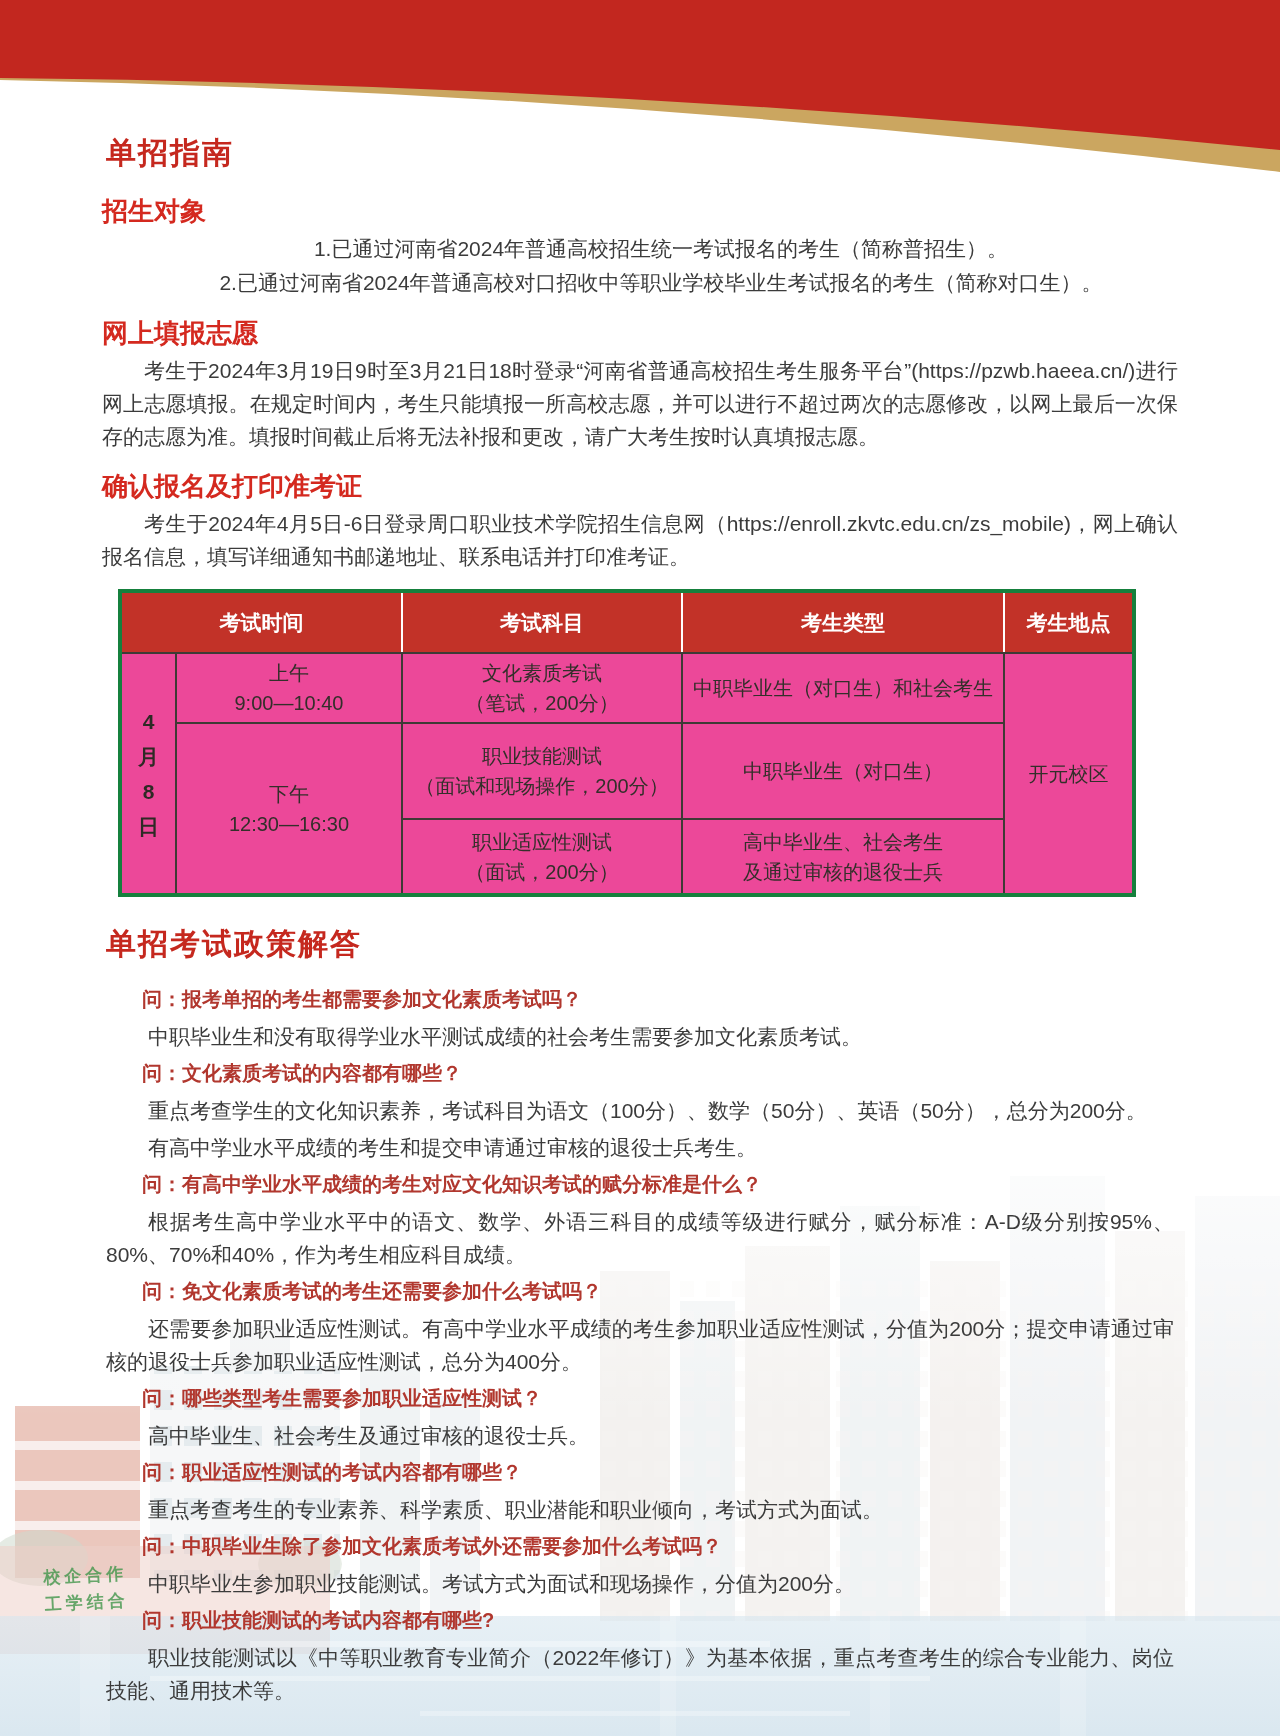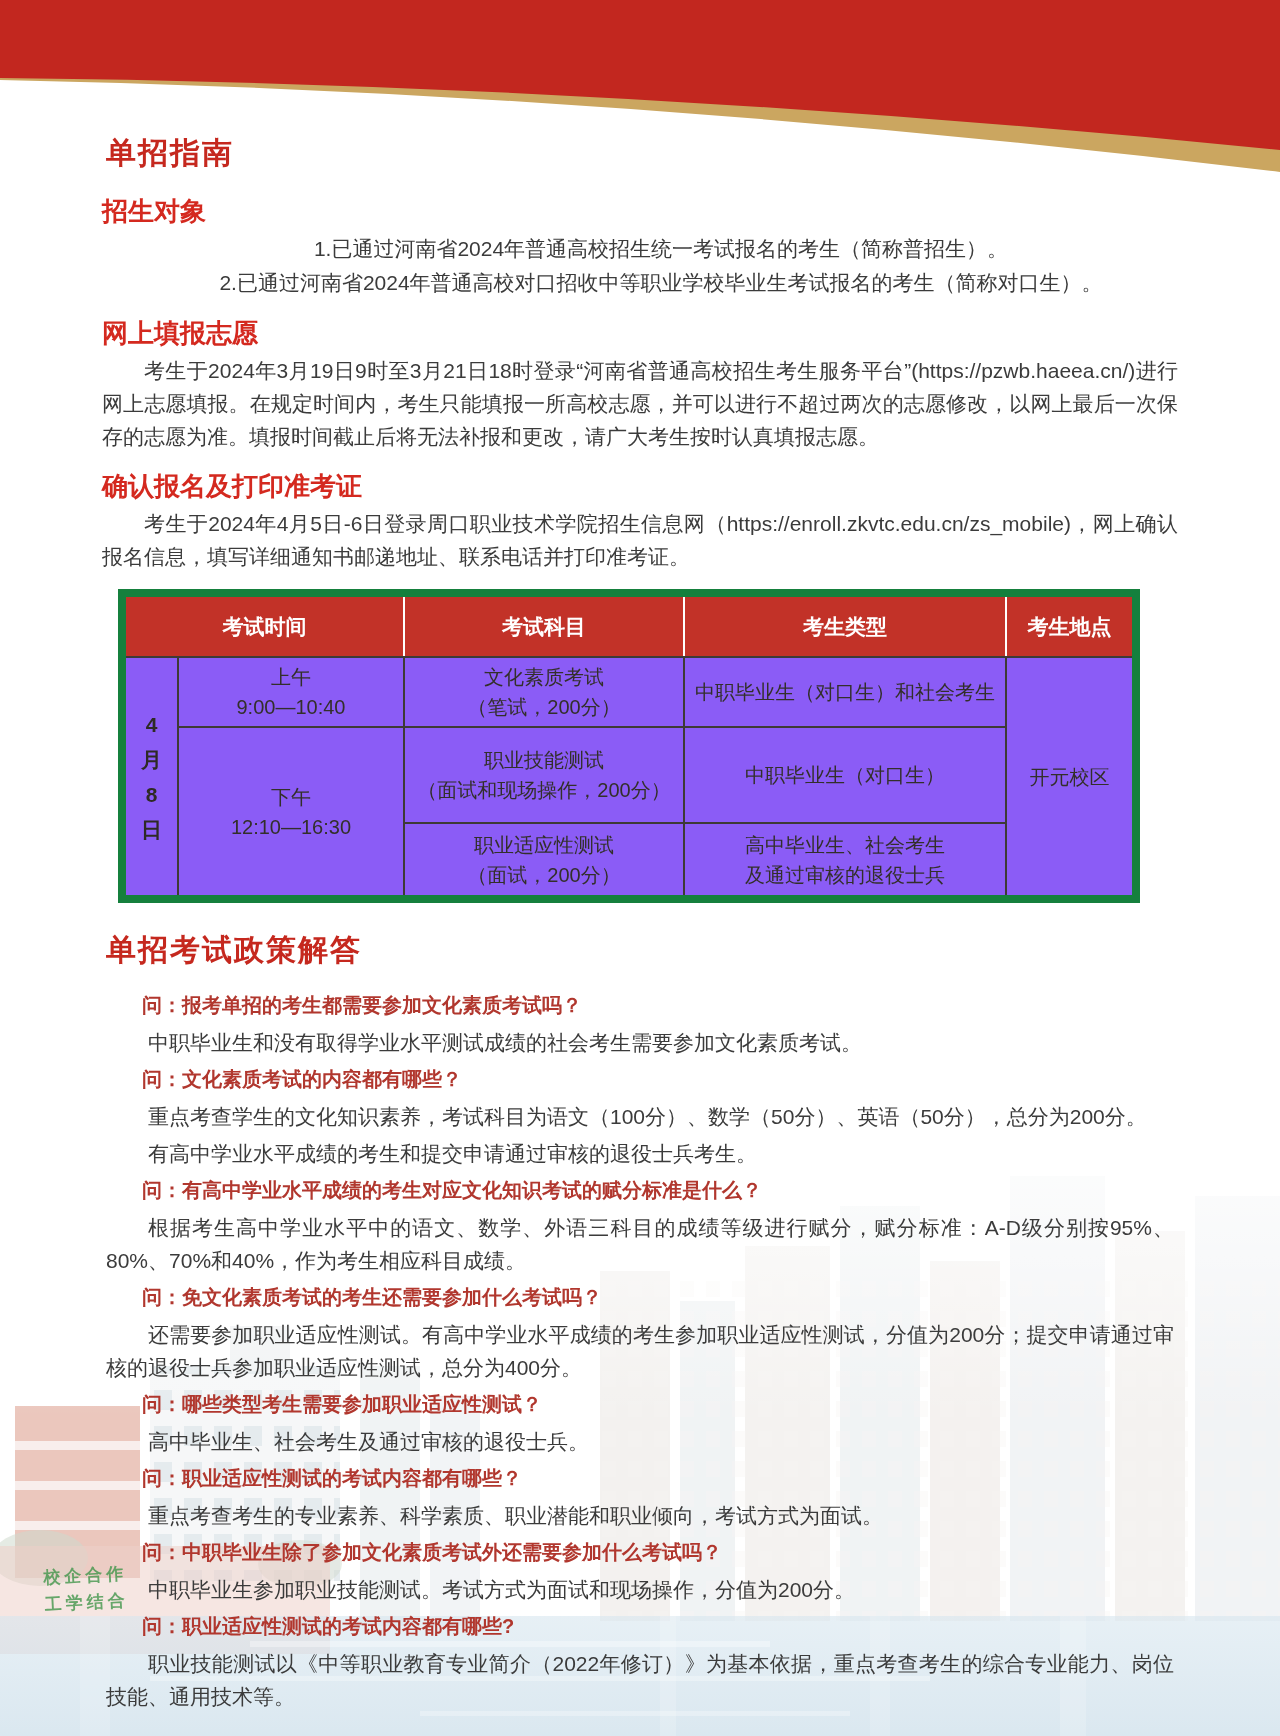--- a/index.html
+++ b/index.html
@@ -32,21 +32,21 @@
   }
   .para,.list-item{
     margin:0;color:#3b3b3b;font-size:21px;line-height:33px;
     text-indent:2em;text-align:justify;
   }
   .list-item{line-height:34px;text-align:center;}
   
   .table-wrap{margin:16px 0 0 16px;}
   table.exam{
     width:1014px;border-collapse:collapse;table-layout:fixed;
-    background:#8b5cf6;border:8px solid #15803d;
+    background:#ec4899;border:4px solid #15803d;
   }
   table.exam thead th{
     background:#c23228;color:#ffffff;font-size:21px;font-weight:700;
     height:57px;border-bottom:2px solid #3e3a35;border-left:2px solid #ffffff;
     text-align:center;vertical-align:middle;
   }
   table.exam thead th:first-child{border-left:none;}
   table.exam td{
     border:2px solid #3e3a35;text-align:center;vertical-align:middle;
     color:#332f2a;font-size:20px;line-height:30px;white-space:pre-line;
@@ -180,21 +180,21 @@
           <td rowspan="3"><span class="date-stack">4月8日</span></td>
           <td class="time-cell">上午
 9:00—10:40</td>
           <td>文化素质考试
 （笔试，200分）</td>
           <td>中职毕业生（对口生）和社会考生</td>
           <td rowspan="3" class="loc-cell">开元校区</td>
         </tr>
         <tr class="r2">
           <td rowspan="2" class="time-cell">下午
-12:10—16:30</td>
+12:30—16:30</td>
           <td>职业技能测试
 （面试和现场操作，200分）</td>
           <td>中职毕业生（对口生）</td>
         </tr>
         <tr class="r3">
           <td>职业适应性测试
 （面试，200分）</td>
           <td>高中毕业生、社会考生
 及通过审核的退役士兵</td>
         </tr>
@@ -213,17 +213,17 @@
     <p class="qa-q">问：有高中学业水平成绩的考生对应文化知识考试的赋分标准是什么？</p>
     <p class="qa-a">根据考生高中学业水平中的语文、数学、外语三科目的成绩等级进行赋分，赋分标准：A-D级分别按95%、80%、70%和40%，作为考生相应科目成绩。</p>
     <p class="qa-q">问：免文化素质考试的考生还需要参加什么考试吗？</p>
     <p class="qa-a">还需要参加职业适应性测试。有高中学业水平成绩的考生参加职业适应性测试，分值为200分；提交申请通过审核的退役士兵参加职业适应性测试，总分为400分。</p>
     <p class="qa-q">问：哪些类型考生需要参加职业适应性测试？</p>
     <p class="qa-a">高中毕业生、社会考生及通过审核的退役士兵。</p>
     <p class="qa-q">问：职业适应性测试的考试内容都有哪些？</p>
     <p class="qa-a">重点考查考生的专业素养、科学素质、职业潜能和职业倾向，考试方式为面试。</p>
     <p class="qa-q">问：中职毕业生除了参加文化素质考试外还需要参加什么考试吗？</p>
     <p class="qa-a">中职毕业生参加职业技能测试。考试方式为面试和现场操作，分值为200分。</p>
-    <p class="qa-q">问：职业适应性测试的考试内容都有哪些?</p>
+    <p class="qa-q">问：职业技能测试的考试内容都有哪些?</p>
     <p class="qa-a">职业技能测试以《中等职业教育专业简介（2022年修订）》为基本依据，重点考查考生的综合专业能力、岗位技能、通用技术等。</p>
   </div>
 
 </div>
 
 </body></html>

